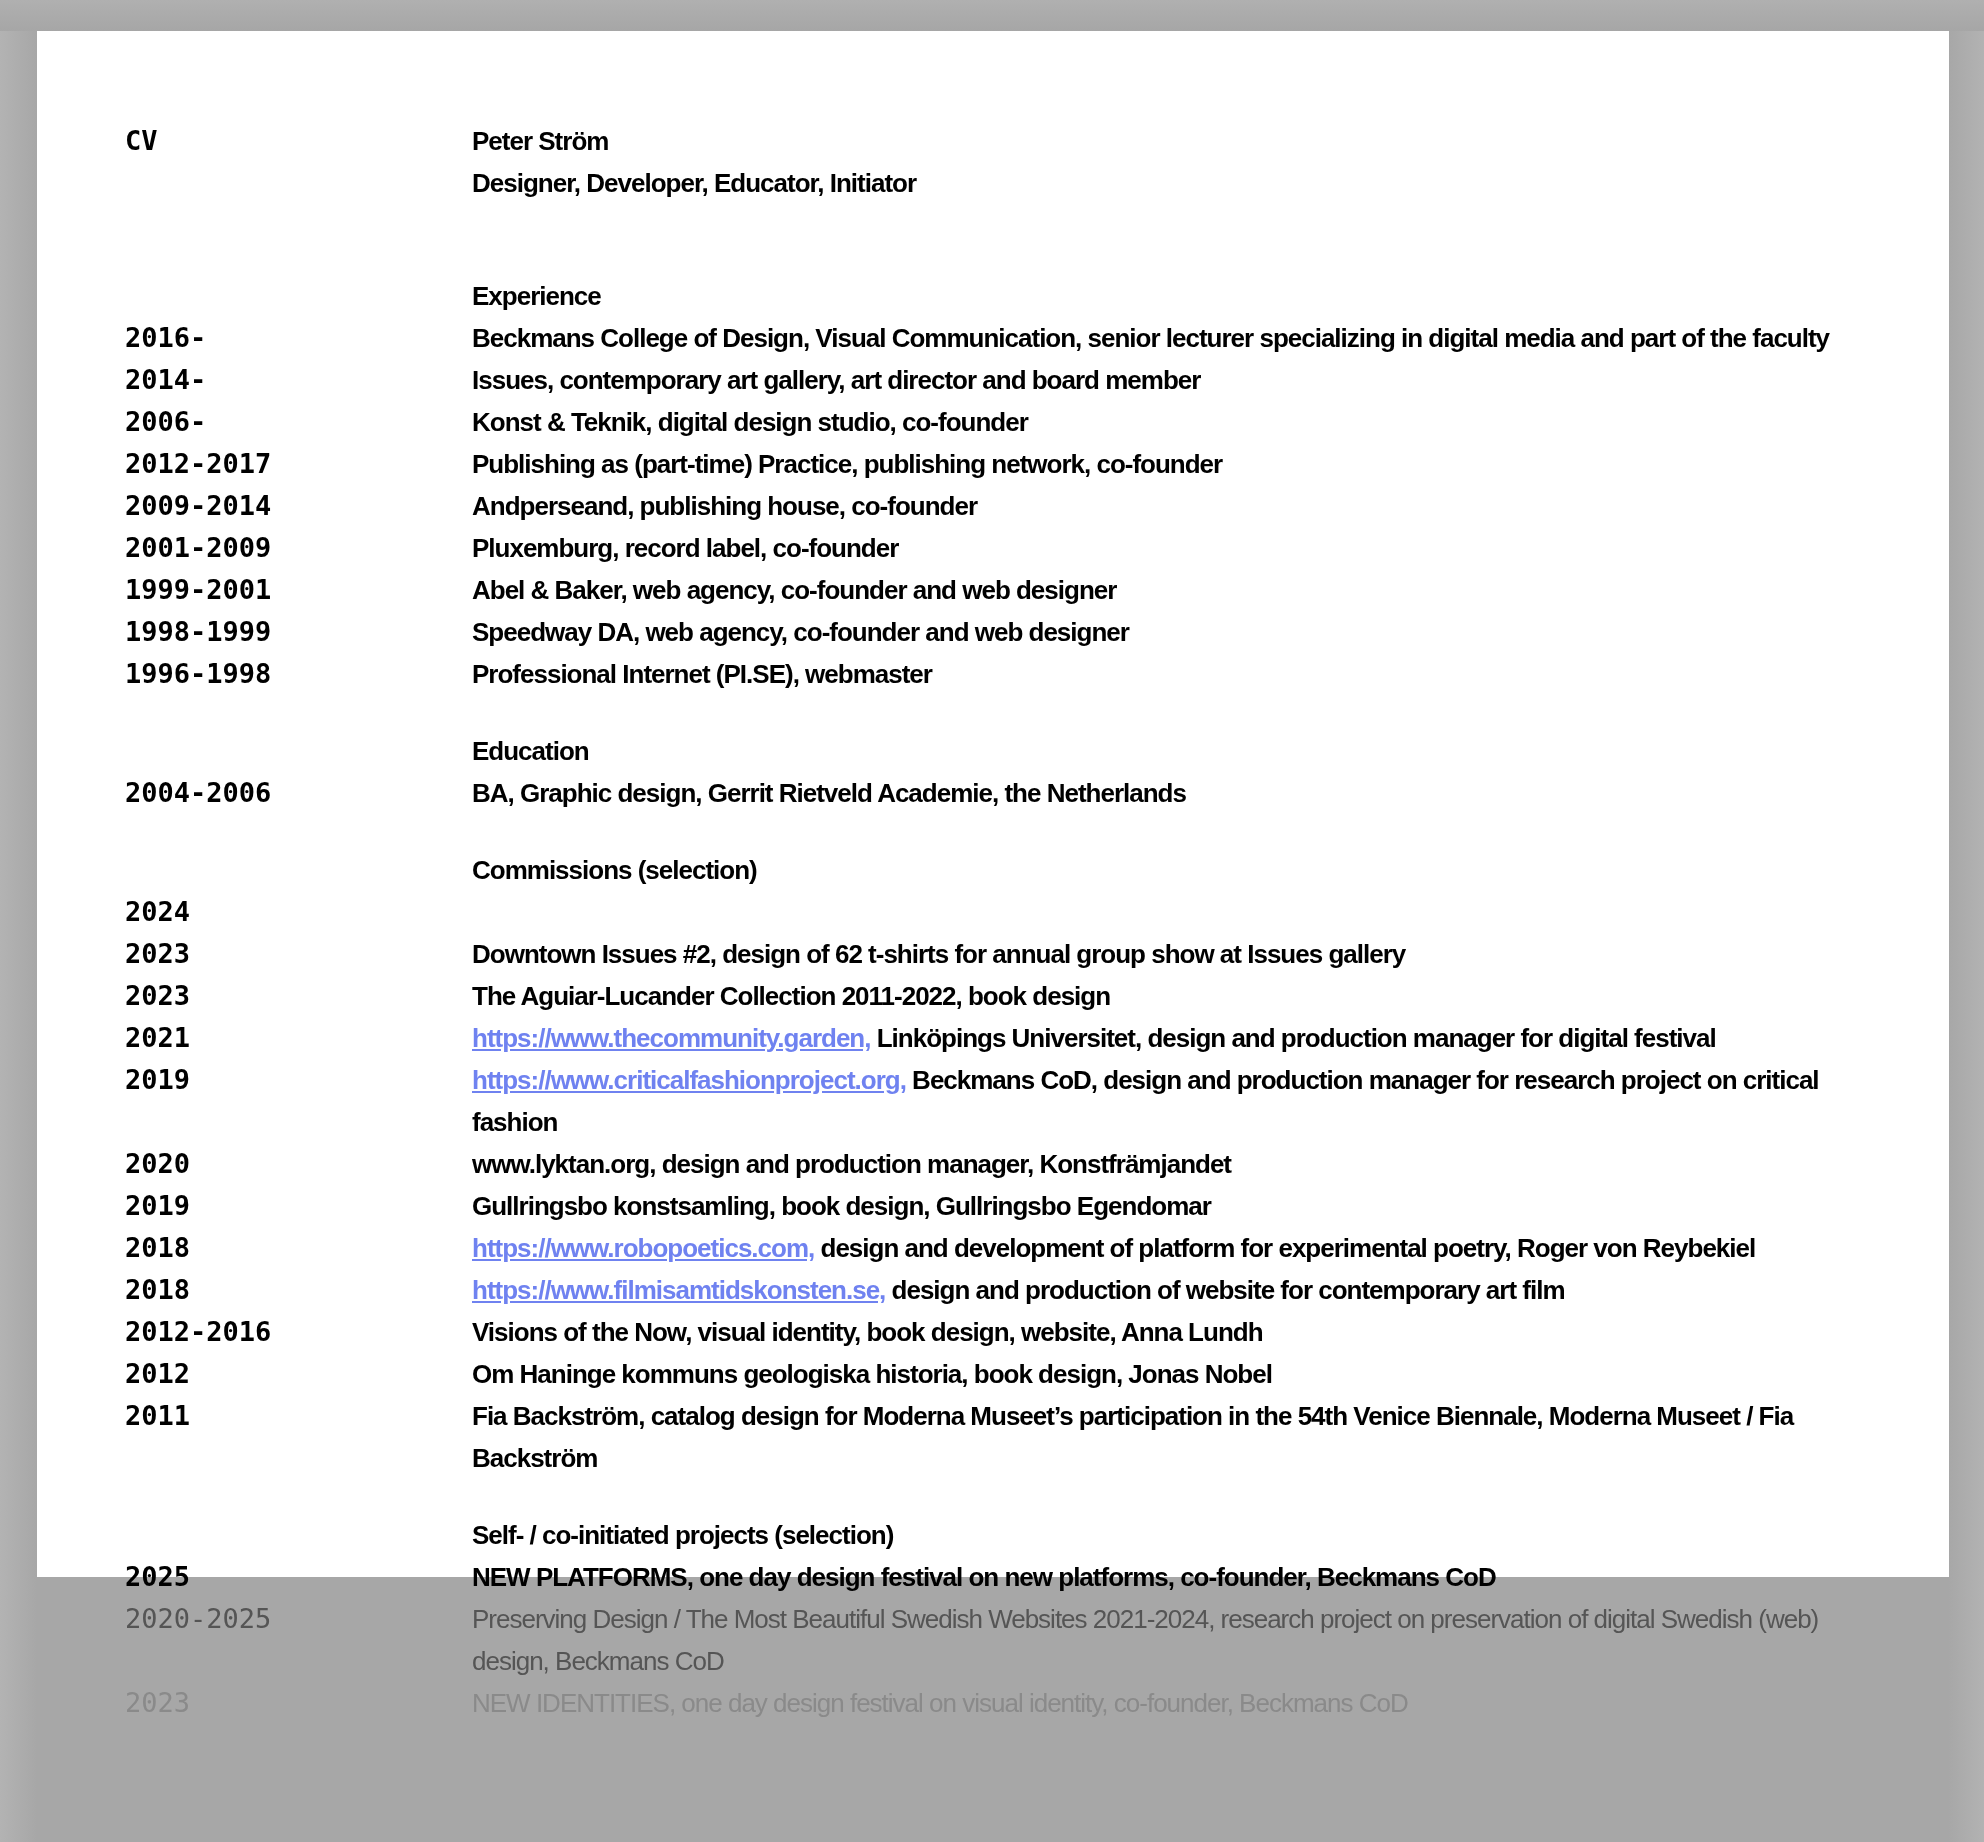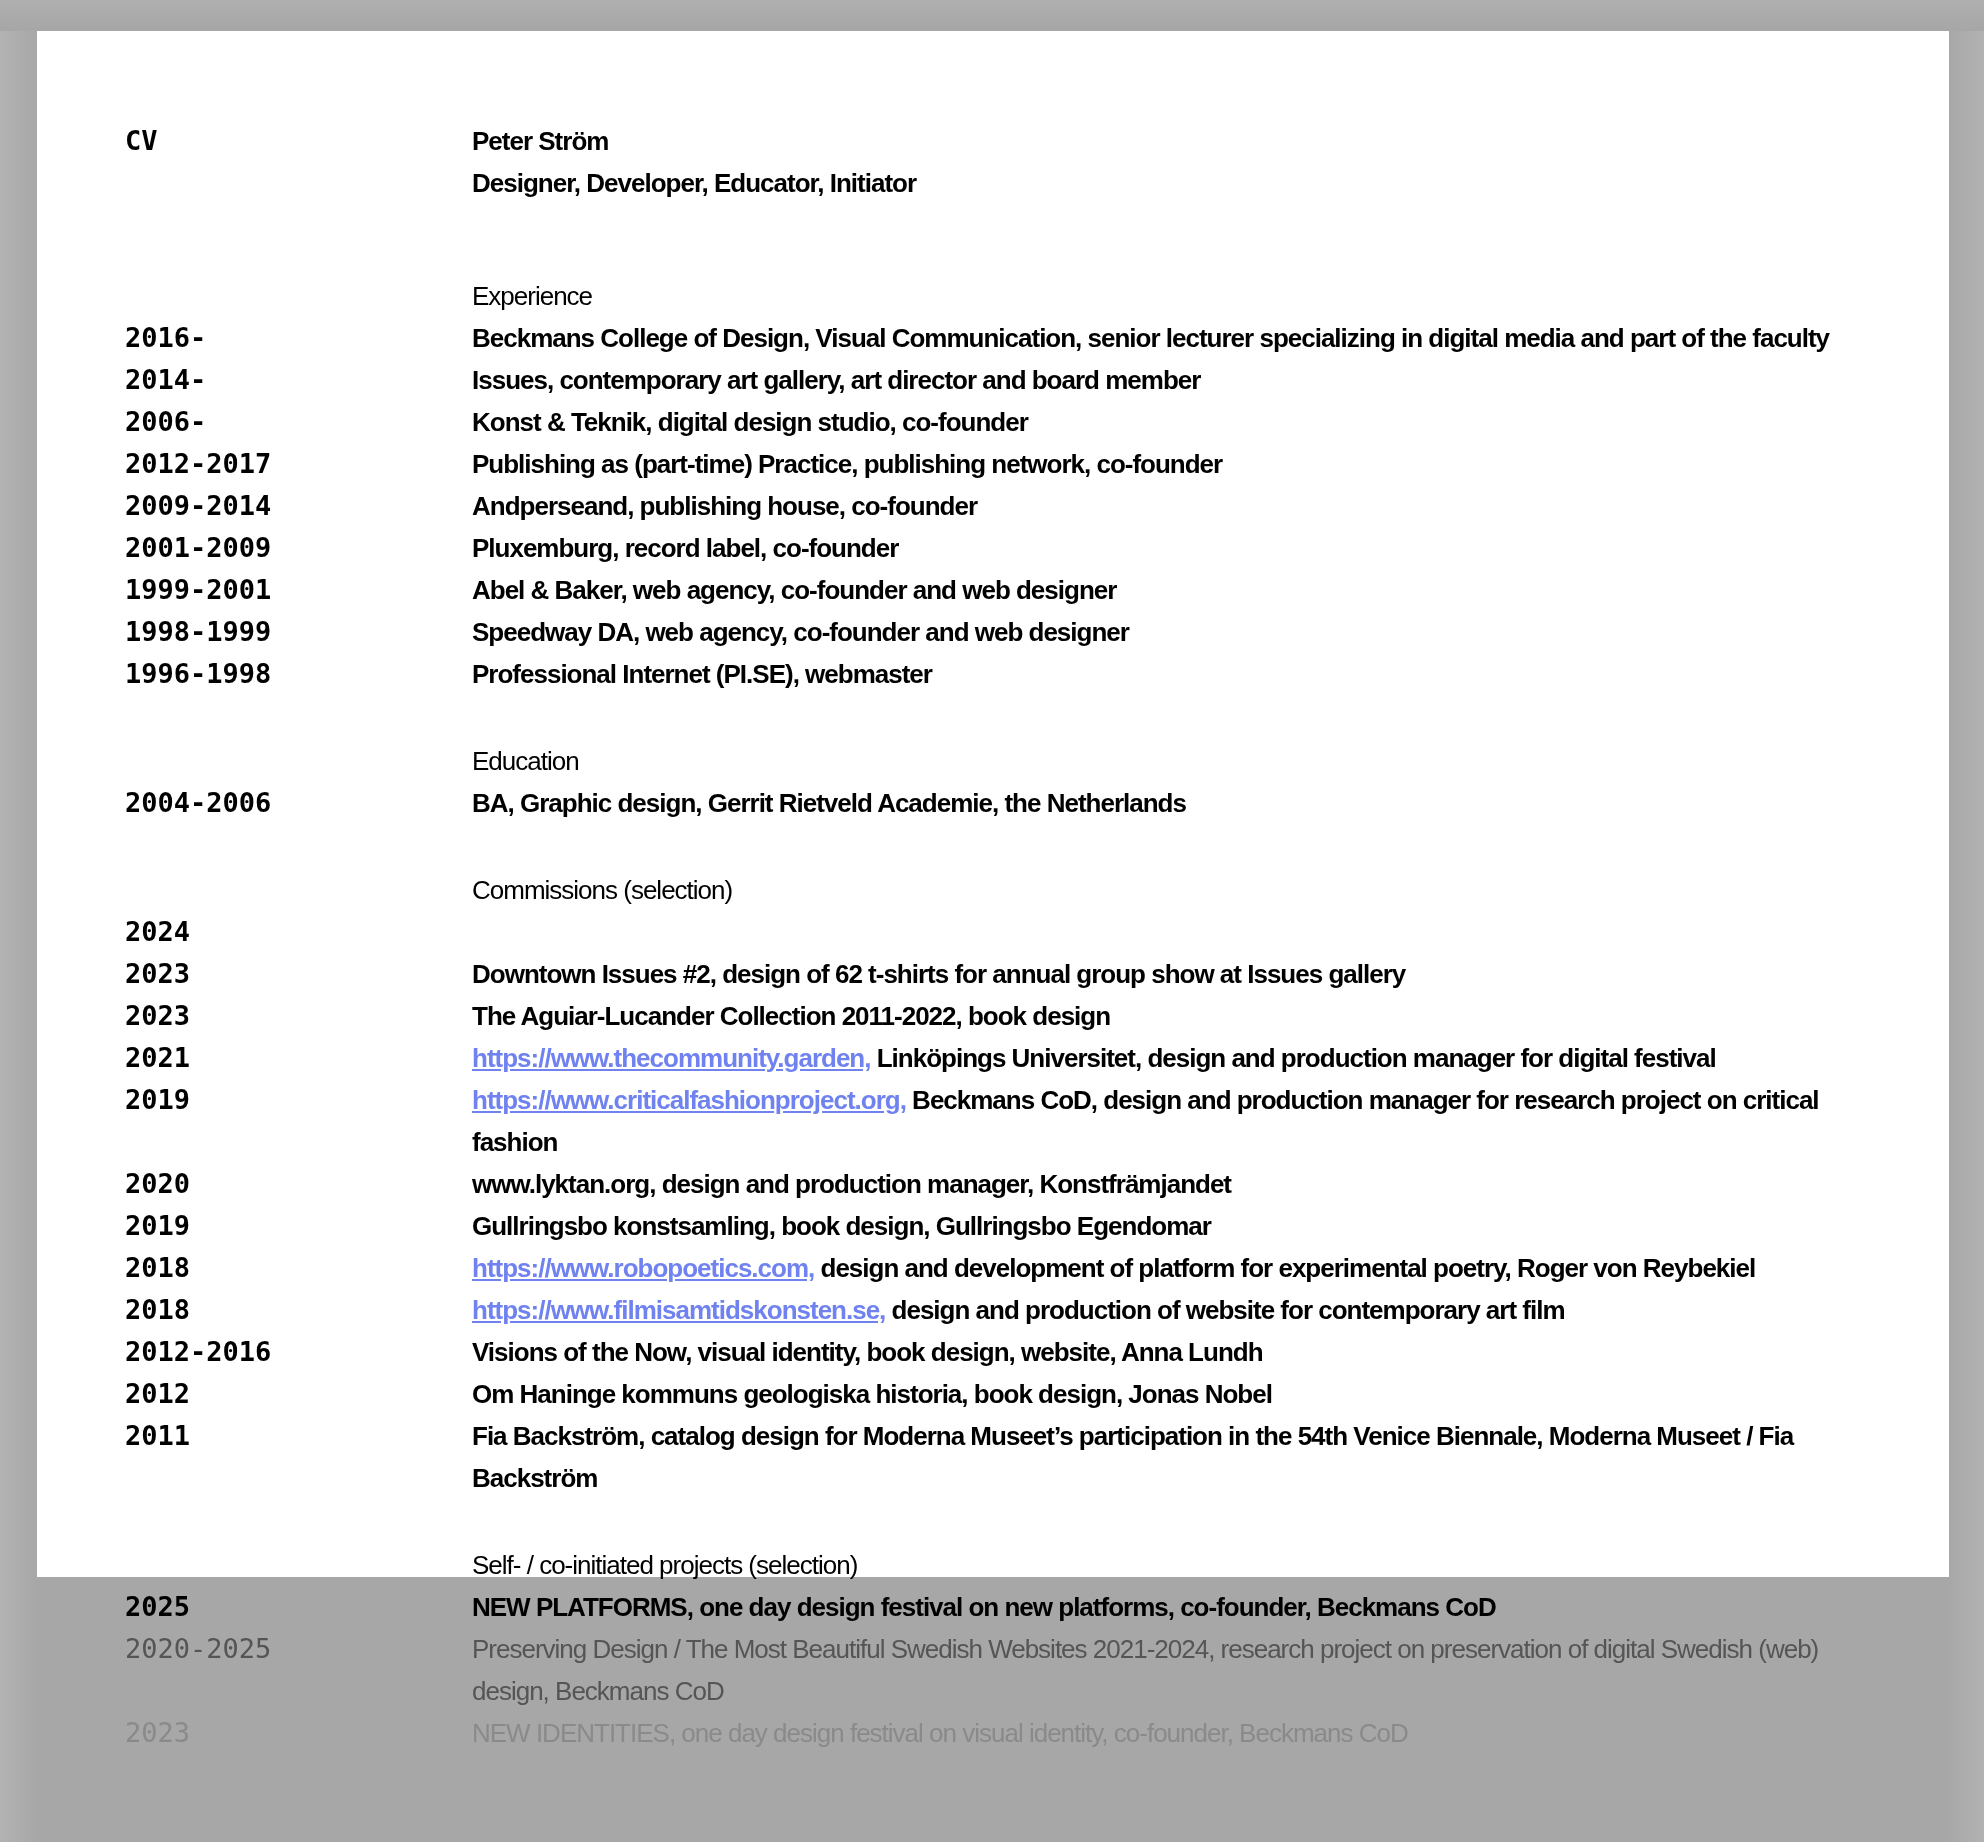--- a/index.html
+++ b/index.html
@@ -28,23 +28,23 @@
     font-family: "DejaVu Sans Mono", monospace;
     font-weight: bold; font-size: 27px; line-height: 42px;
     color: #000; letter-spacing: 0px;
   }
   .text {
     width: 1399px;
     font-size: 26px; line-height: 42px; color: #000;
     letter-spacing: -1px;
     font-weight: bold;
   }
-  .section { margin-top: 45px; }
+  .section { margin-top: 35px; }
   .header-block { margin-bottom: 71px; }
-  .section-title .text { font-weight: normal; }
+  .section-title .text { font-weight: bold; }
   .link { color: #6f82f0; text-decoration: underline; }
   .faded-dark .year, .faded-dark .text { color: #555555; font-weight: normal; }
   .faded-light .year, .faded-light .text { color: #8a8a8a; font-weight: normal; }
 </style>
 </head>
 <body>
 
 <div class="frame-top"></div>
 <div class="page">
   <div class="content">

